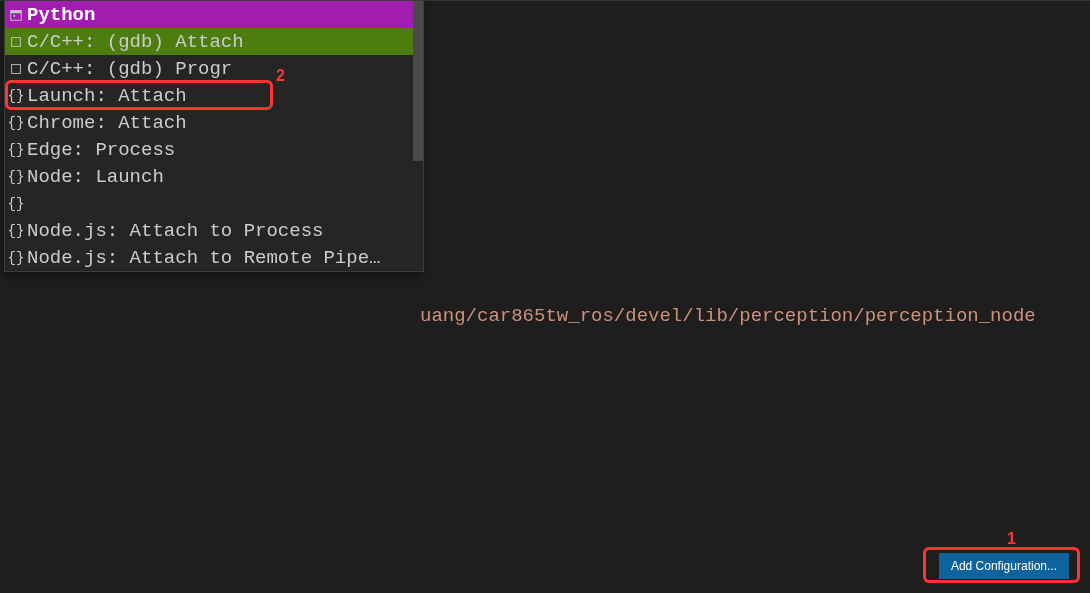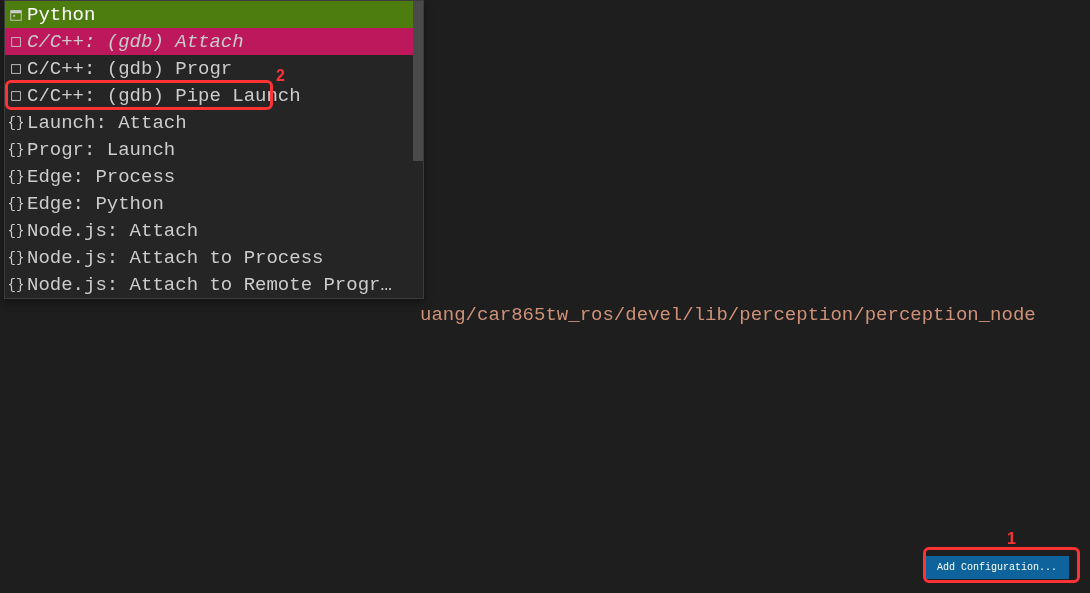--- a/index.html
+++ b/index.html
@@ -13,21 +13,21 @@
       color: #d4d4d4;
       width: 1090px;
       height: 593px;
       overflow: hidden;
       position: relative;
     }
     .editor-container {
       width: 100%;
       height: 100%;
       display: flex;
-      flex-direction: row;
+      flex-direction: column;
     }
     .top-bar {
       height: 25px;
       background: #1e1e1e;
       border-bottom: 1px solid #333;
     }
     .content-area {
       flex: 1;
       position: relative;
       display: flex;
@@ -68,26 +68,26 @@
       height: 27px;
       display: flex;
       align-items: center;
       padding: 0 4px;
       cursor: pointer;
       white-space: nowrap;
       overflow: hidden;
       text-overflow: ellipsis;
     }
     .dropdown-item.selected {
+      background: #a21caf;
+      color: #ffffff;
+      font-weight: bold;
+    }
+    .dropdown-item.highlighted {
       background: #4d7c0f;
-      color: #ffffff;
-    }
-    .dropdown-item.highlighted {
-      background: #be185d;
-      font-style: italic;
     }
     .item-icon {
       width: 14px;
       height: 14px;
       margin-right: 4px;
       display: inline-flex;
       align-items: center;
       justify-content: center;
       font-size: 14px;
     }
@@ -112,22 +112,22 @@
       z-index: 201;
       font-family: Arial, sans-serif;
     }
     .add-config-button {
       position: absolute;
       bottom: 14px;
       right: 21px;
       background: #0e639c;
       color: #ffffff;
       padding: 6px 12px;
-      font-size: 10px;
-      font-family: Liberation Mono, monospace;
+      font-size: 12px;
+      font-family: Liberation Sans, sans-serif;
       cursor: pointer;
       border: none;
     }
     .code-line {
       height: 27px;
       line-height: 27px;
     }
     .json-string {
       color: #ce9178;
     }
@@ -189,67 +189,58 @@
       <div class="dropdown-item">
         <span class="item-icon">
           <svg width="14" height="14" viewBox="0 0 16 16">
             <rect x="3" y="3" width="10" height="10" fill="none" stroke="#ccc" stroke-width="1"></rect>
           </svg>
         </span>
         <span class="item-text">C/C++: (gdb) Progr</span>
       </div>
       <div class="dropdown-item">
         <span class="item-icon">
-          <svg width="14" height="14" viewBox="0 0 16 16">
-            <rect x="3" y="3" width="10" height="10" fill="none" stroke="#ccc" stroke-width="1"></rect>
-          </svg>
-        </span>
-        <span class="item-text">C/C++: (gdb) Pipe Launch</span>
-      </div>
-      <div class="dropdown-item">
-        <span class="item-icon">
           <span style="color:#ccc;font-size:14px;">{}</span>
         </span>
         <span class="item-text">Launch: Attach</span>
       </div>
       <div class="dropdown-item">
         <span class="item-icon">
           <span style="color:#ccc;font-size:14px;">{}</span>
         </span>
-        <span class="item-text">Progr: Launch</span>
+        <span class="item-text">Chrome: Attach</span>
       </div>
       <div class="dropdown-item">
         <span class="item-icon">
           <span style="color:#ccc;font-size:14px;">{}</span>
         </span>
         <span class="item-text">Edge: Process</span>
       </div>
       <div class="dropdown-item">
         <span class="item-icon">
           <span style="color:#ccc;font-size:14px;">{}</span>
         </span>
-        <span class="item-text">Edge: Python</span>
-      </div>
-      <div class="dropdown-item">
-        <span class="item-icon">
-          <span style="color:#ccc;font-size:14px;">{}</span>
-        </span>
-        <span class="item-text">Node.js: Attach</span>
+        <span class="item-text">Node: Launch</span>
+      </div>
+      <div class="dropdown-item">
+        <span class="item-icon">
+          <span style="color:#ccc;font-size:14px;">{}</span>
+        </span>
       </div>
       <div class="dropdown-item">
         <span class="item-icon">
           <span style="color:#ccc;font-size:14px;">{}</span>
         </span>
         <span class="item-text">Node.js: Attach to Process</span>
       </div>
       <div class="dropdown-item">
         <span class="item-icon">
           <span style="color:#ccc;font-size:14px;">{}</span>
         </span>
-        <span class="item-text">Node.js: Attach to Remote Progr…</span>
+        <span class="item-text">Node.js: Attach to Remote Pipe…</span>
       </div>
     </div>
 </div>
 
 <button class="add-config-button">Add Configuration...</button>
 
 <div class="highlight-box" style="left:5px; top:80px; width:268px; height:30px;"></div>
 <div class="highlight-label" style="left:276px; top:67px;">2</div>
 
 <div class="highlight-box" style="left:923px; top:547px; width:157px; height:36px;"></div>

